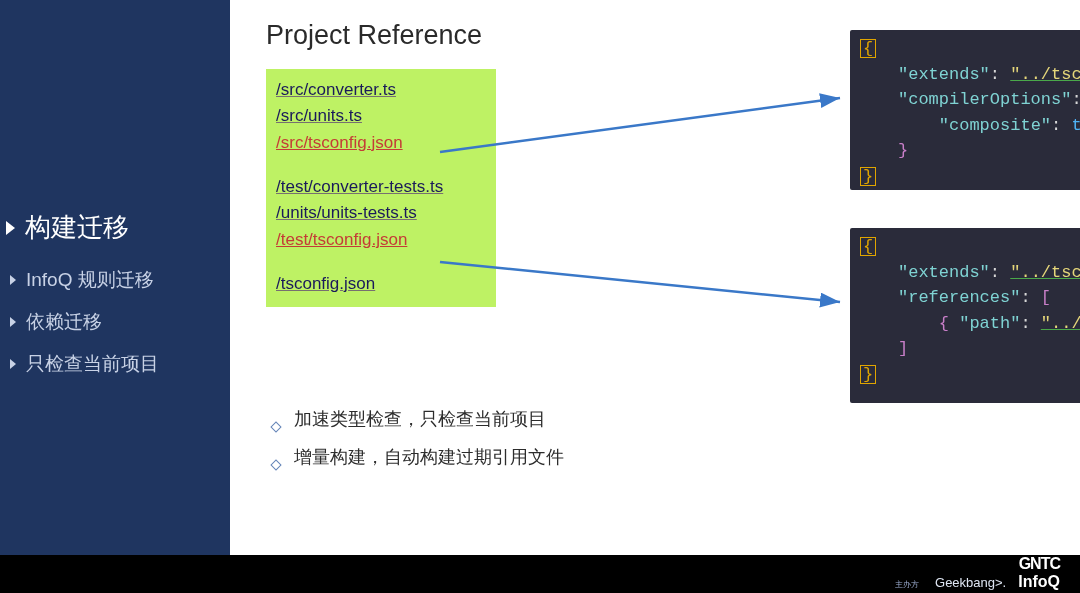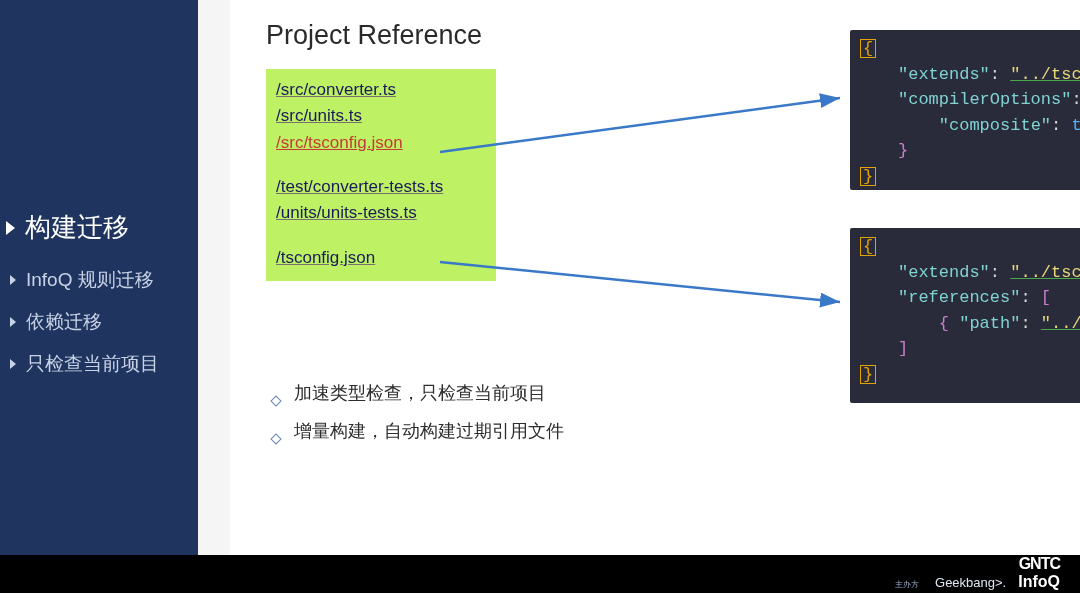--- a/index.html
+++ b/index.html
@@ -6,21 +6,21 @@
   body {
     width: 1080px; height: 593px;
     background: #f5f5f5;
     font-family: "Segoe UI", "Microsoft YaHei", sans-serif;
     position: relative;
     overflow: hidden;
   }
   .sidebar {
     position: absolute;
     left: 0; top: 0;
-    width: 198px; height: 593px;
+    width: 230px; height: 593px;
     background: #1f3560;
     color: #fff;
     padding-top: 200px;
   }
   .sidebar-item {
     display: flex; align-items: center;
     padding: 8px 0 8px 10px;
     font-size: 19px;
     color: #c8d2e6;
   }
@@ -117,20 +117,21 @@
 <div class="main">
   <div class="title">Project Reference</div>
 
   <div class="filebox">
     <div class="row">/src/converter.ts</div>
     <div class="row">/src/units.ts</div>
     <div class="row hl">/src/tsconfig.json</div>
     <div class="gap"></div>
     <div class="row">/test/converter-tests.ts</div>
     <div class="row">/units/units-tests.ts</div>
+    <div class="row hl">/test/tsconfig.json</div>
     <div class="gap"></div>
     <div class="row">/tsconfig.json</div>
   </div>
 
   <div class="code code1">
     <span class="brace-out">{</span>
     <div class="ln"><span class="key">"extends"</span><span class="col">: </span><span class="str ul">"../tsconfig"</span></div>
     <div class="ln"><span class="key">"compilerOptions"</span><span class="col">: </span></div>
     <div class="ln">    <span class="key">"composite"</span><span class="col">: </span><span class="kw">true</span></div>
     <div class="ln"><span class="punc">}</span></div>

